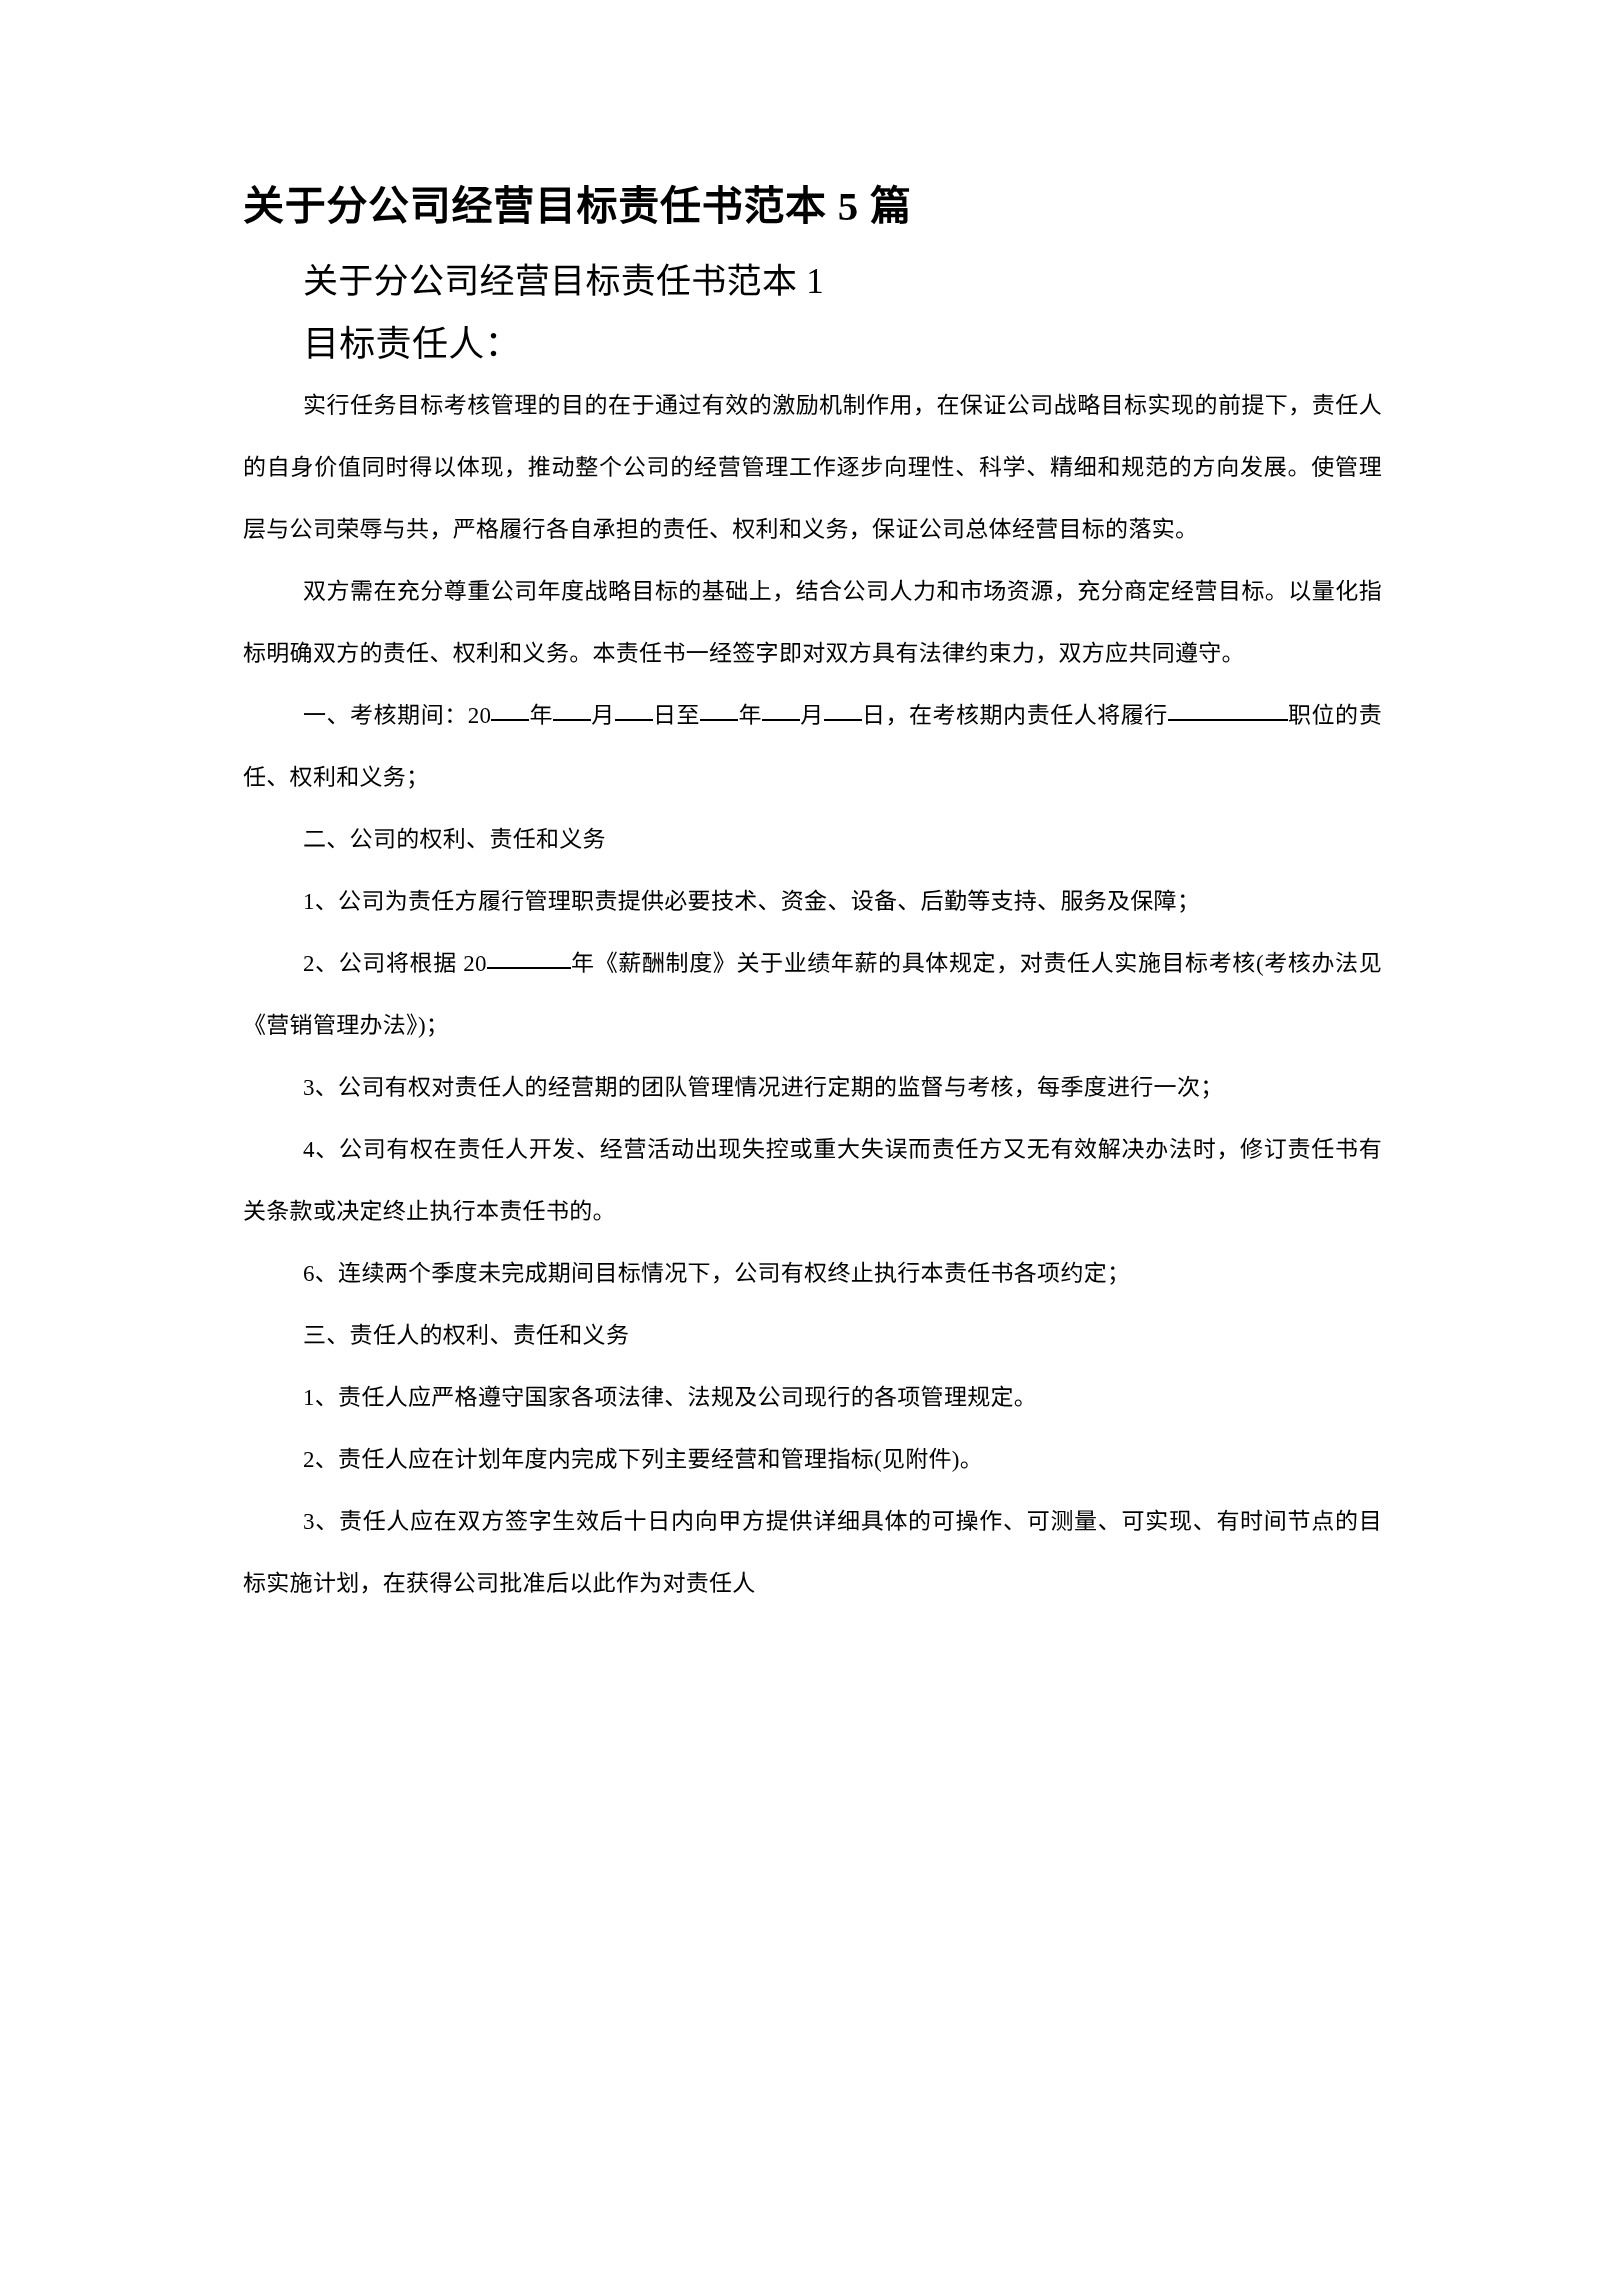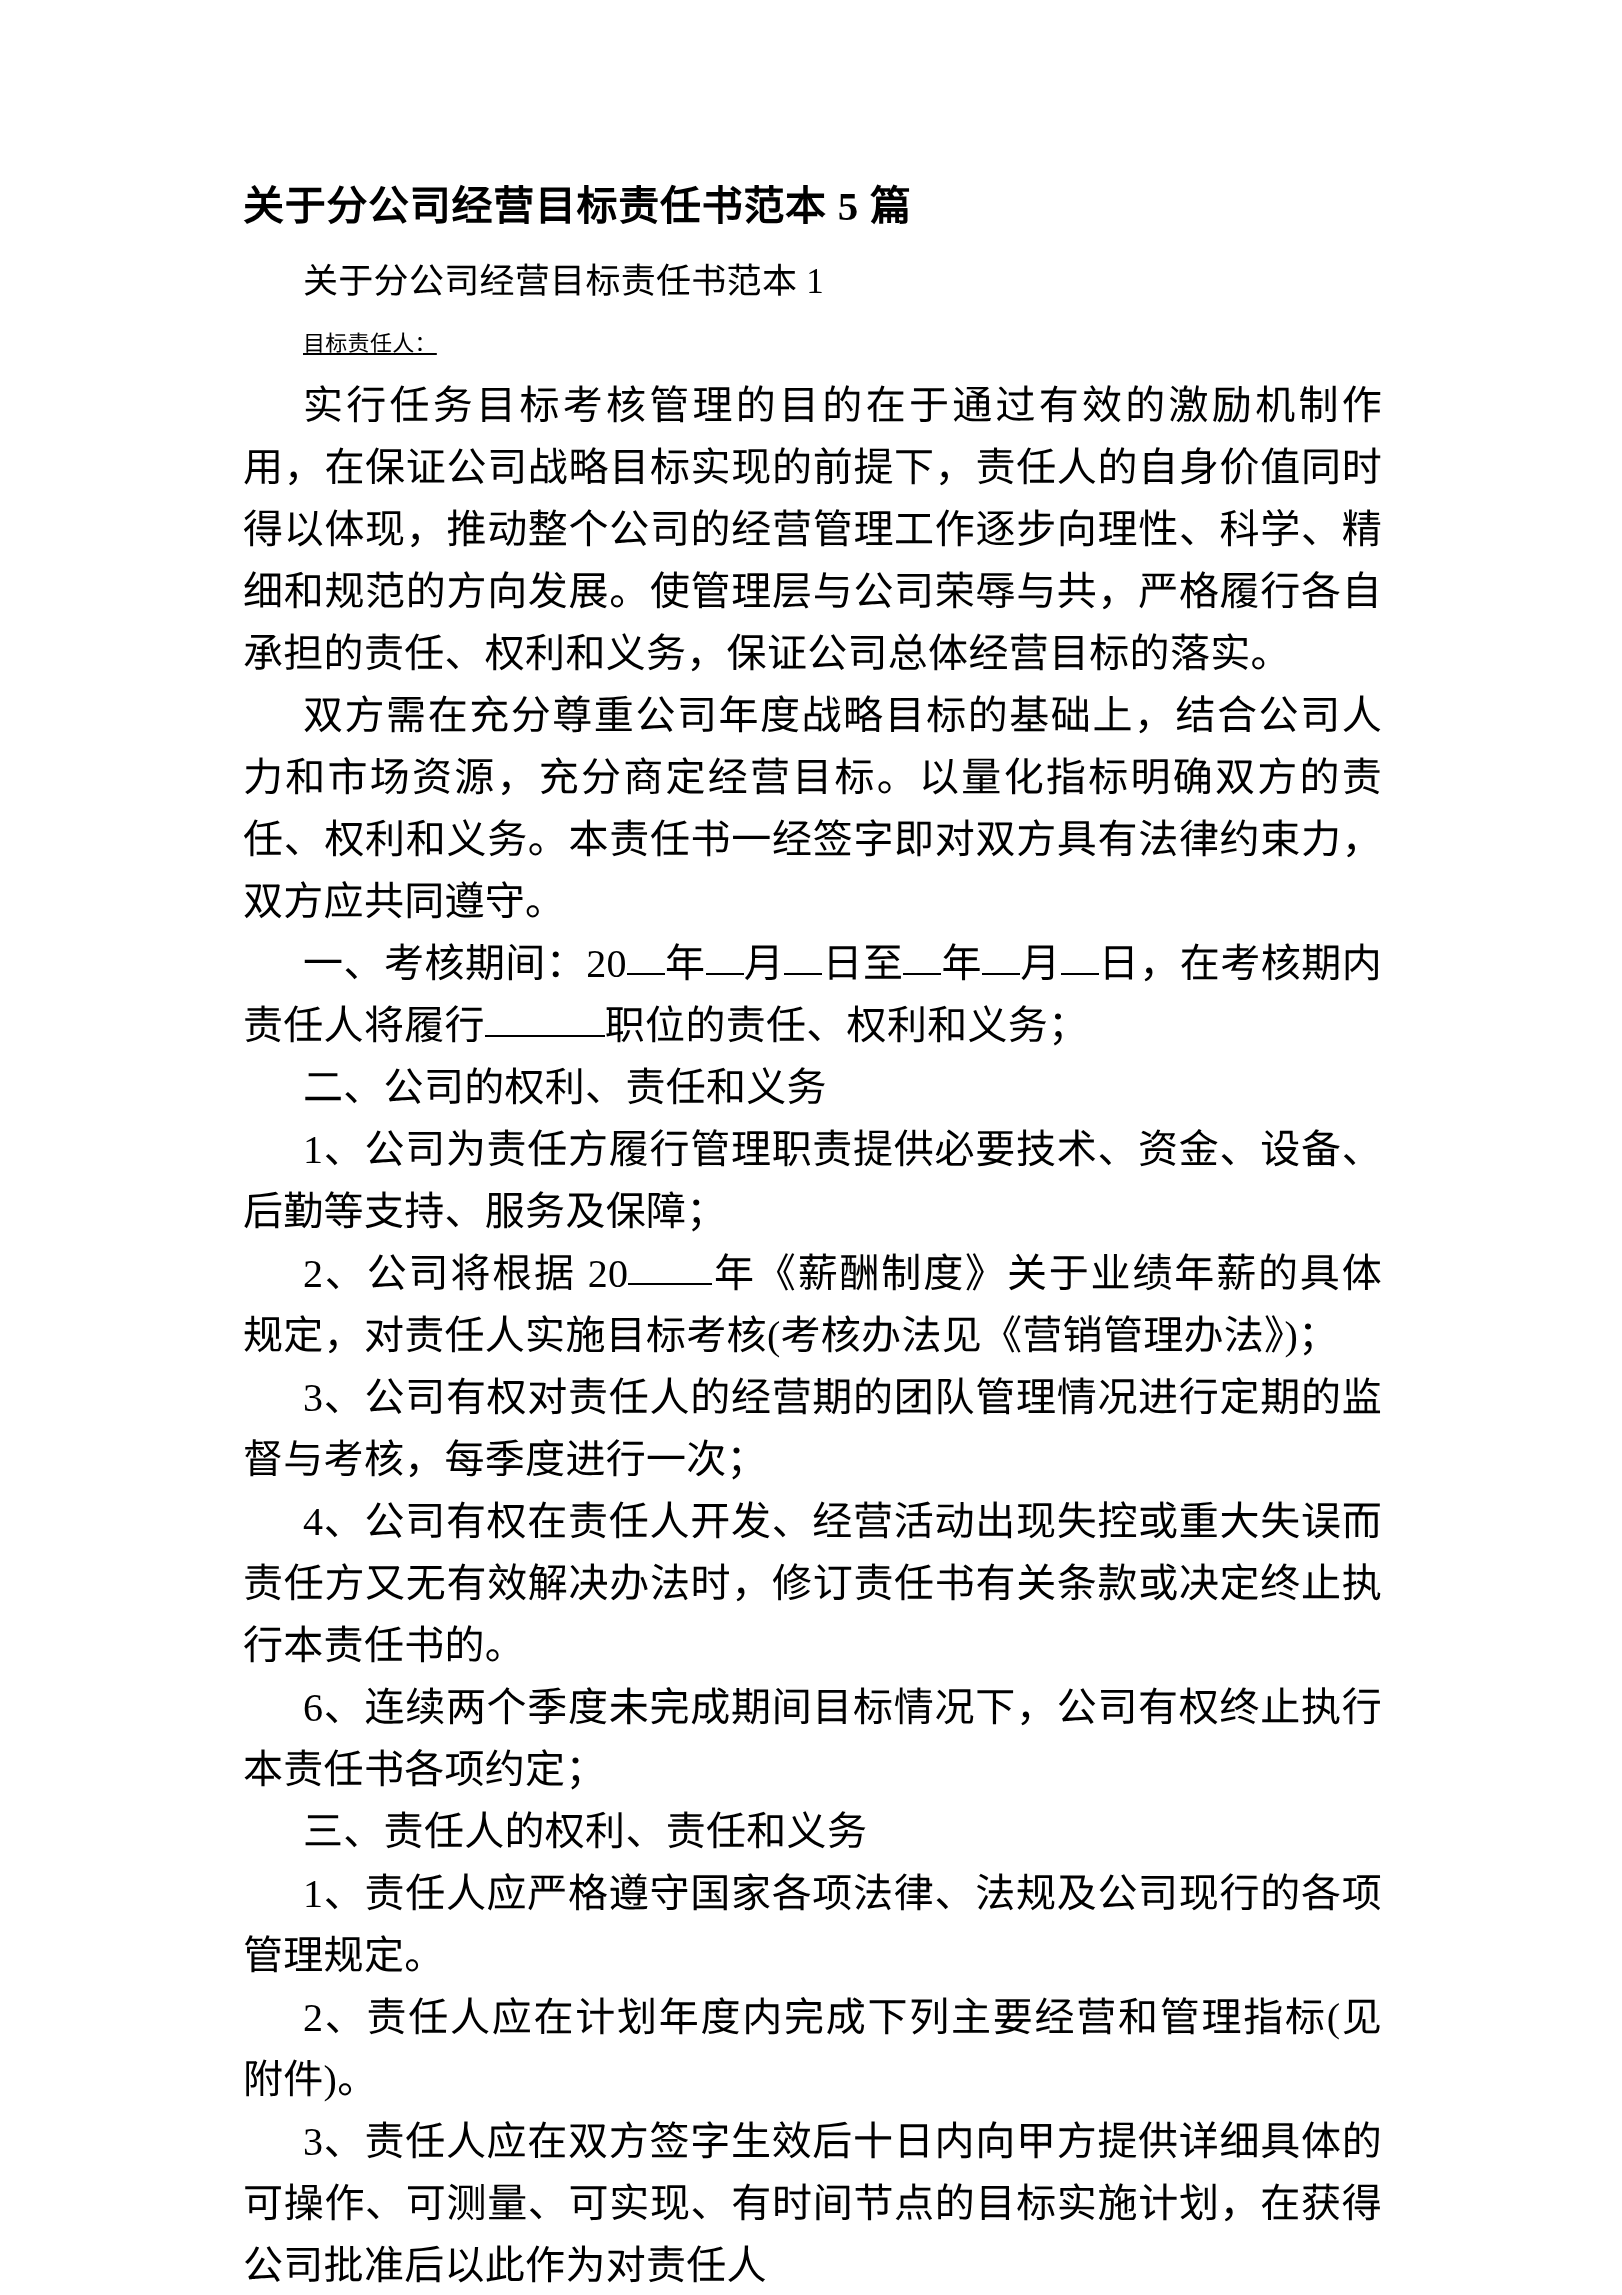--- a/index.html
+++ b/index.html
@@ -33,41 +33,40 @@
     color: #000000;
     text-align: left;
     letter-spacing: 0.7px;
     margin: 0 0 14.4px 0;
     white-space: nowrap;
   }
 
   .para {
     font-family: "Liberation Serif", "DejaVu Serif", serif;
     font-weight: normal;
-    font-size: 40px;
+    font-size: 23px;
     line-height: 62px;
     color: #000000;
     text-align: justify;
     text-justify: inter-ideograph;
     margin: 0;
     letter-spacing: 0.3px;
     word-break: break-all;
   }
 
   .para.indent {
     text-indent: 60px;
   }
 
   .para.sub-head {
     font-size: 35px;
   }
 
   .para.lead {
-    font-size: 22px;
-    text-decoration: underline;
+    font-size: 36px;
   }
 
   .blank-s,
   .blank-m,
   .blank-l {
     display: inline-block;
     border-bottom: 2px solid #000000;
     vertical-align: baseline;
     position: relative;
     top: -2.6px;

